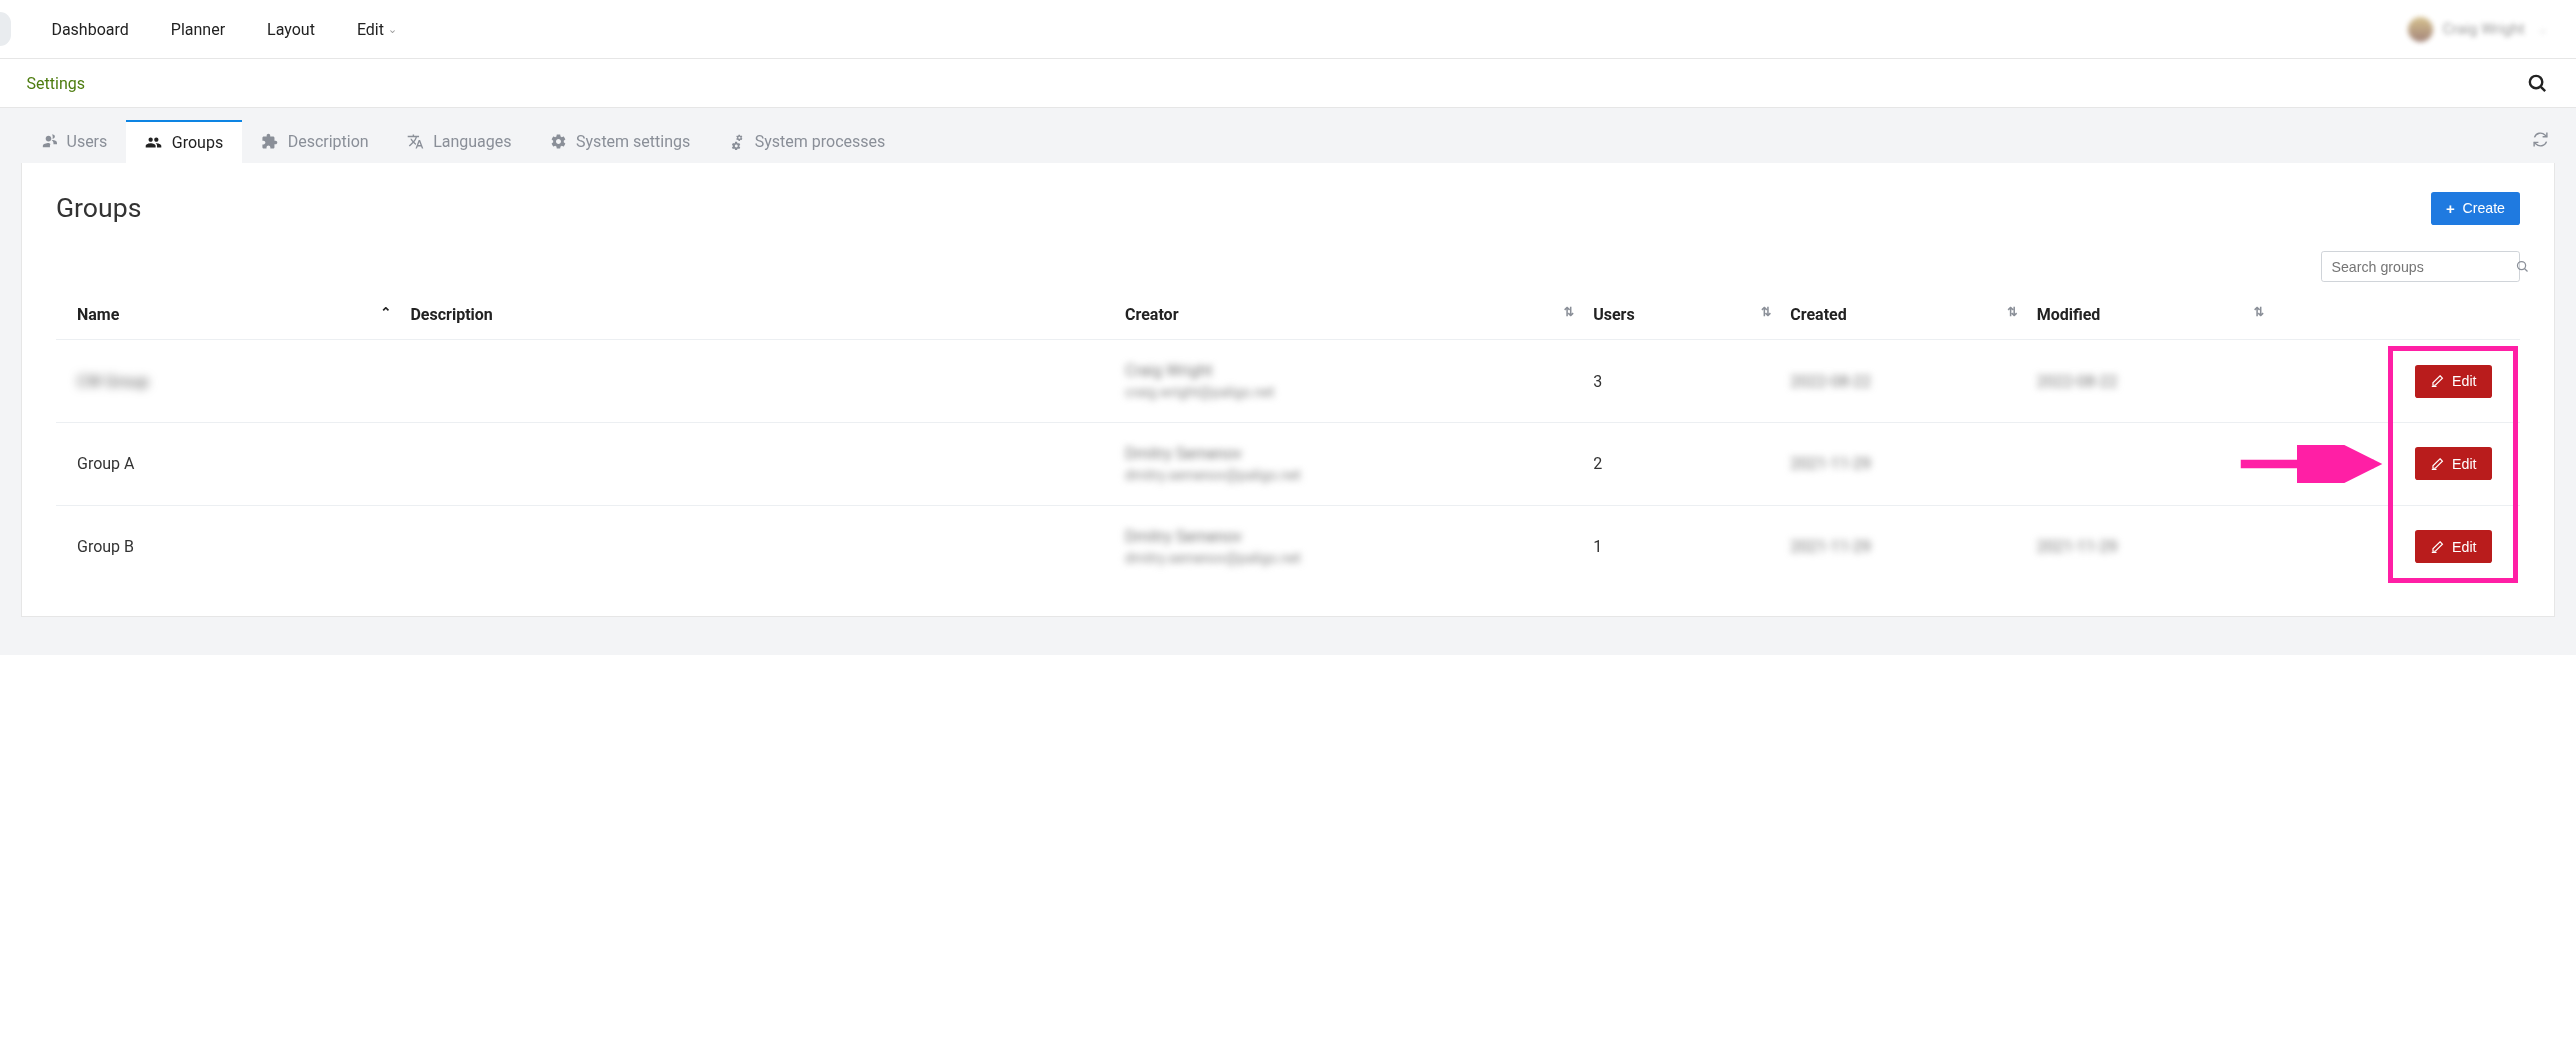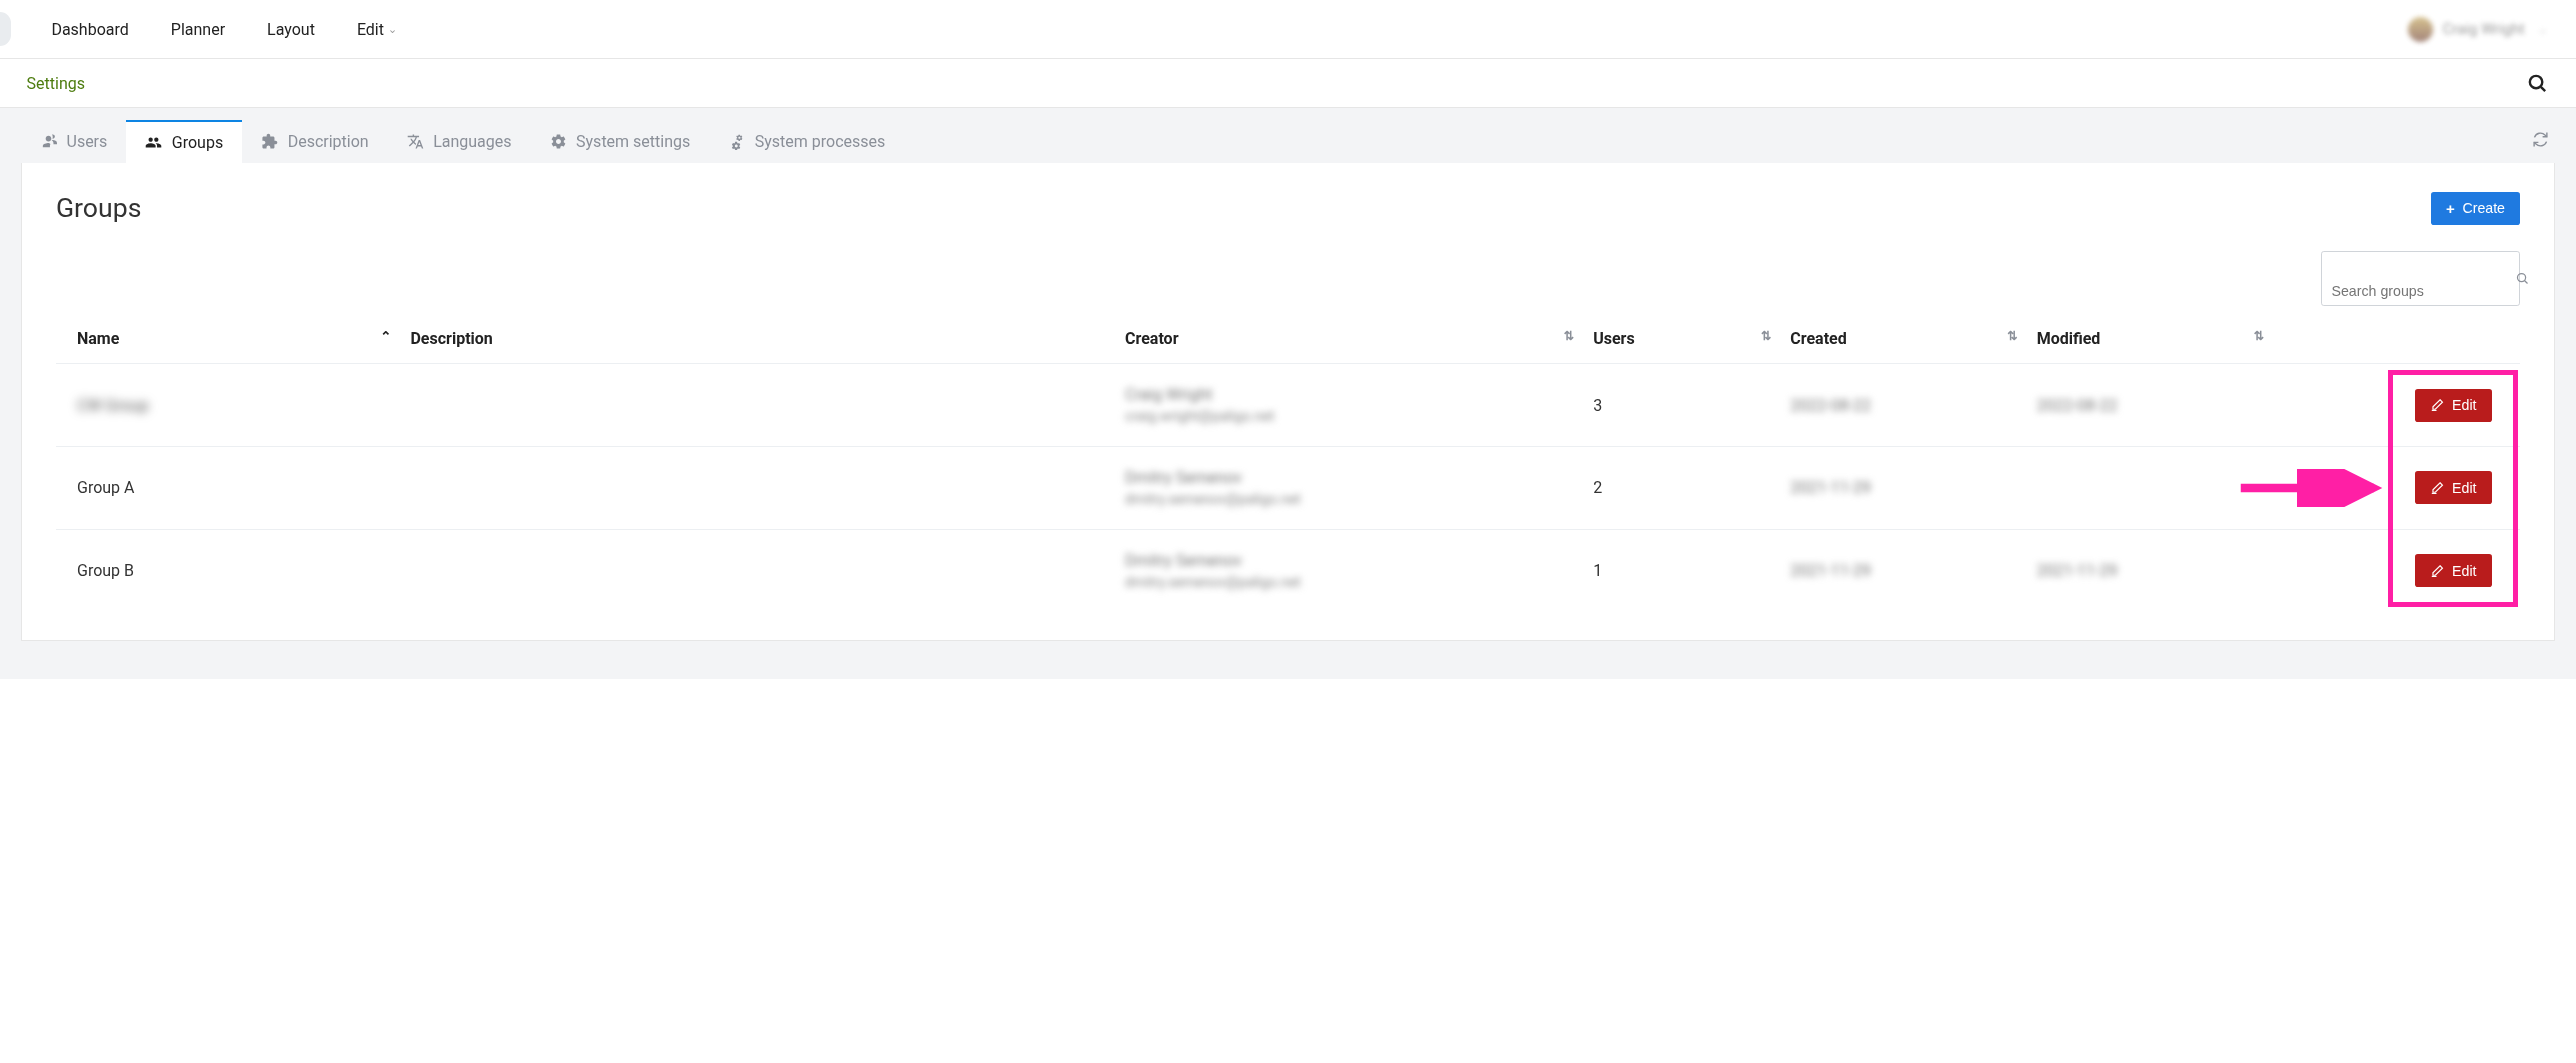--- a/index.html
+++ b/index.html
@@ -36,21 +36,21 @@
   .panel-head { display: flex; align-items: flex-start; margin-bottom: 21px; }
   .panel-head .left { flex: 1; }
   .panel-head h1 { font-size: 26.6px; font-weight: 400; color: #333; margin-bottom: 7.6px; }
   .panel-head .sub { color: #7d8590; font-size: 14.2px; }
   .btn { display: inline-flex; align-items: center; gap: 7.6px; border: none; padding: 8.5px 15px; border-radius: 2.8px; cursor: pointer; font-size: 14.2px; }
   .btn-primary { background: #1f7ae0; color: #fff; }
   .plus { font-weight: 600; font-size: 15px; line-height: 1; }
 
   .search-row { display: flex; justify-content: flex-end; margin-bottom: 11.4px; }
   .search-wrap { display: flex; align-items: center; border: 0.9px solid #d0d4d9; border-radius: 2.8px; padding: 6.6px 9.5px; width: 199px; }
-  .search-wrap input { border: none; outline: none; flex: 1; font-size: 14.2px; color: #555; background: transparent; margin-top: 24px; }
+  .search-wrap input { border: none; outline: none; flex: 1; font-size: 14.2px; color: #555; background: transparent; }
   .search-wrap .sicon { color: #8a8f98; width: 15px; height: 15px; }
 
   
   table { width: 100%; border-collapse: collapse; }
   thead th { text-align: left; font-weight: 700; color: #222; padding: 11.4px 9.5px 15px 9.5px; font-size: 16px; }
   thead th.name-col { padding-left: 21px; }
   .sort-ic { float: right; color: #8a8f98; font-size: 12.3px; }
   .sort-caret { float: right; color: #222; font-size: 13.3px; }
   tbody tr { border-top: 0.9px solid #eceff2; }
   tbody td { padding: 19px 9.5px; vertical-align: middle; font-size: 16px; }

